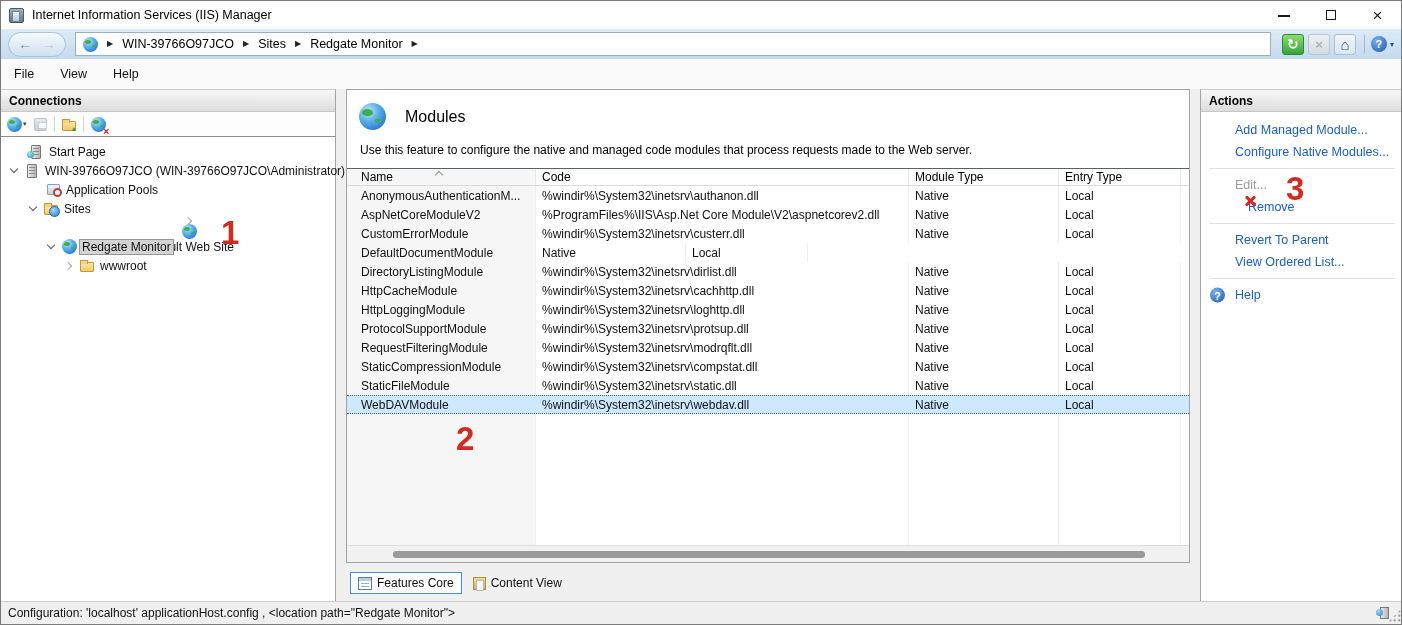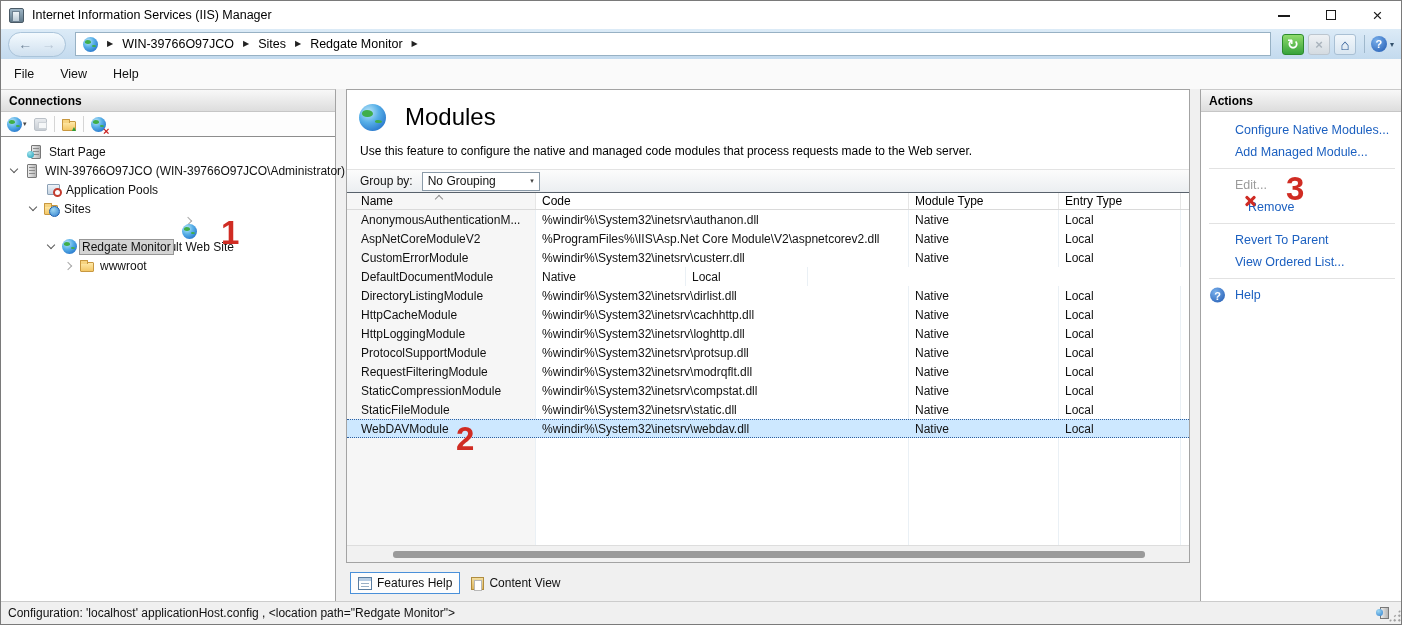--- a/index.html
+++ b/index.html
@@ -82,21 +82,21 @@
       background:radial-gradient(circle at 35% 30%, #9fd8f2, #2f7fd0);}
   .i-folder.up::after{content:"▲"; position:absolute; right:-3px; bottom:-2px; font-size:7px; color:#2f9e35;}
   .i-globe.dx::before{content:"×"; position:absolute; right:-4px; bottom:-5px; color:#c81f1f; font-weight:bold; font-size:11px;}
   .i-disk{width:13px; height:13px; background:linear-gradient(#dfe3e8,#a9b3be); border:1px solid #98a2ac; border-radius:2px; position:relative; opacity:.65;}
   .i-disk::after{content:""; position:absolute; left:3px; bottom:1px; width:7px; height:5px; background:#f2f4f6; border:1px solid #b4bcc4;}
 
   
   .maincol{flex:1; margin:0 10px 0 10px; display:flex; flex-direction:column;}
   .mainbox{height:474px; background:#fff; border:1px solid #a3a3a3; display:flex; flex-direction:column;}
   .mhead{display:flex; align-items:center; padding:13px 12px 2px;}
-  .mtitle{font-size:24px; font-weight:400; color:#000; margin-left:19px;text-align:right;}
+  .mtitle{font-size:16px; font-weight:400; color:#000; margin-left:19px;text-align:right;}
   .mdesc{padding:11px 13px 11px; font-size:12px; color:#000;}
   .groupbar{height:23px; background:linear-gradient(#fcfcfc,#ebeef1); border-top:1px solid #e3e3e3; display:flex; align-items:center; padding:0 13px; gap:9px;}
   .gdrop{width:118px; height:19px; background:#fff; border:1px solid #8a9aa8; display:flex; align-items:center; justify-content:space-between; padding:0 5px;}
   .gdrop .ddcaret{font-size:7px;}
   .listwrap{flex:1; border-top:1px solid #58616b; display:flex; flex-direction:column; overflow:hidden; position:relative;}
   .lhead{height:17px; display:flex; align-items:center; border-bottom:1px solid #dadada; position:relative;}
   .hc{height:100%; display:flex; align-items:center; border-right:1px solid #e6e6e6; color:#000;}
   .hc.name{width:189px; padding-left:14px; background:#f6f6f6;}
   .hc.code{width:373px; padding-left:6px;}
   .hc.mtype{width:150px; padding-left:6px;}
@@ -288,27 +288,20 @@
       </div>
     </div>
 
     <div class="maincol">
       <div class="mainbox">
         <div class="mhead">
           <span class="i-globe lg"></span>
           <span class="mtitle">Modules</span>
         </div>
         <div class="mdesc">Use this feature to configure the native and managed code modules that process requests made to the Web server.</div>
-        <div class="groupbar">
-          <span>Group by:</span>
-          <div class="gdrop">
-            <span>No Grouping</span>
-            <span class="ddcaret">▾</span>
-          </div>
-        </div>
         <div class="listwrap">
           <div class="lhead">
             <span class="sortmark"></span>
             <div class="hc name">Name</div>
             <div class="hc code">Code</div>
             <div class="hc mtype">Module Type</div>
             <div class="hc etype">Entry Type</div>
           </div>
           <div class="lbody">
               <div class="trow">
@@ -390,34 +383,34 @@
               <div class="fcell etype"></div>
           </div>
           <div class="hscroll">
             <div class="hthumb"></div>
           </div>
         </div>
       </div>
       <div class="tabsbar">
         <div class="tab selected">
           <span class="icon-feat"></span>
-          <span>Features Help</span>
+          <span>Features Core</span>
         </div>
         <div class="tab">
           <span class="icon-content"></span>
           <span>Content View</span>
         </div>
       </div>
     </div>
 
     <div class="actions">
       <div class="panehdr">Actions</div>
       <div class="alist">
+        <div class="aitem">Add Managed Module...</div>
         <div class="aitem">Configure Native Modules...</div>
-        <div class="aitem">Add Managed Module...</div>
         <div class="asep"></div>
         <div class="aitem disabled">Edit...</div>
         <div class="aitem">
           <span class="licon xmark"></span>
           <span>Remove</span>
         </div>
         <div class="asep"></div>
         <div class="aitem">Revert To Parent</div>
         <div class="aitem">View Ordered List...</div>
         <div class="asep"></div>

